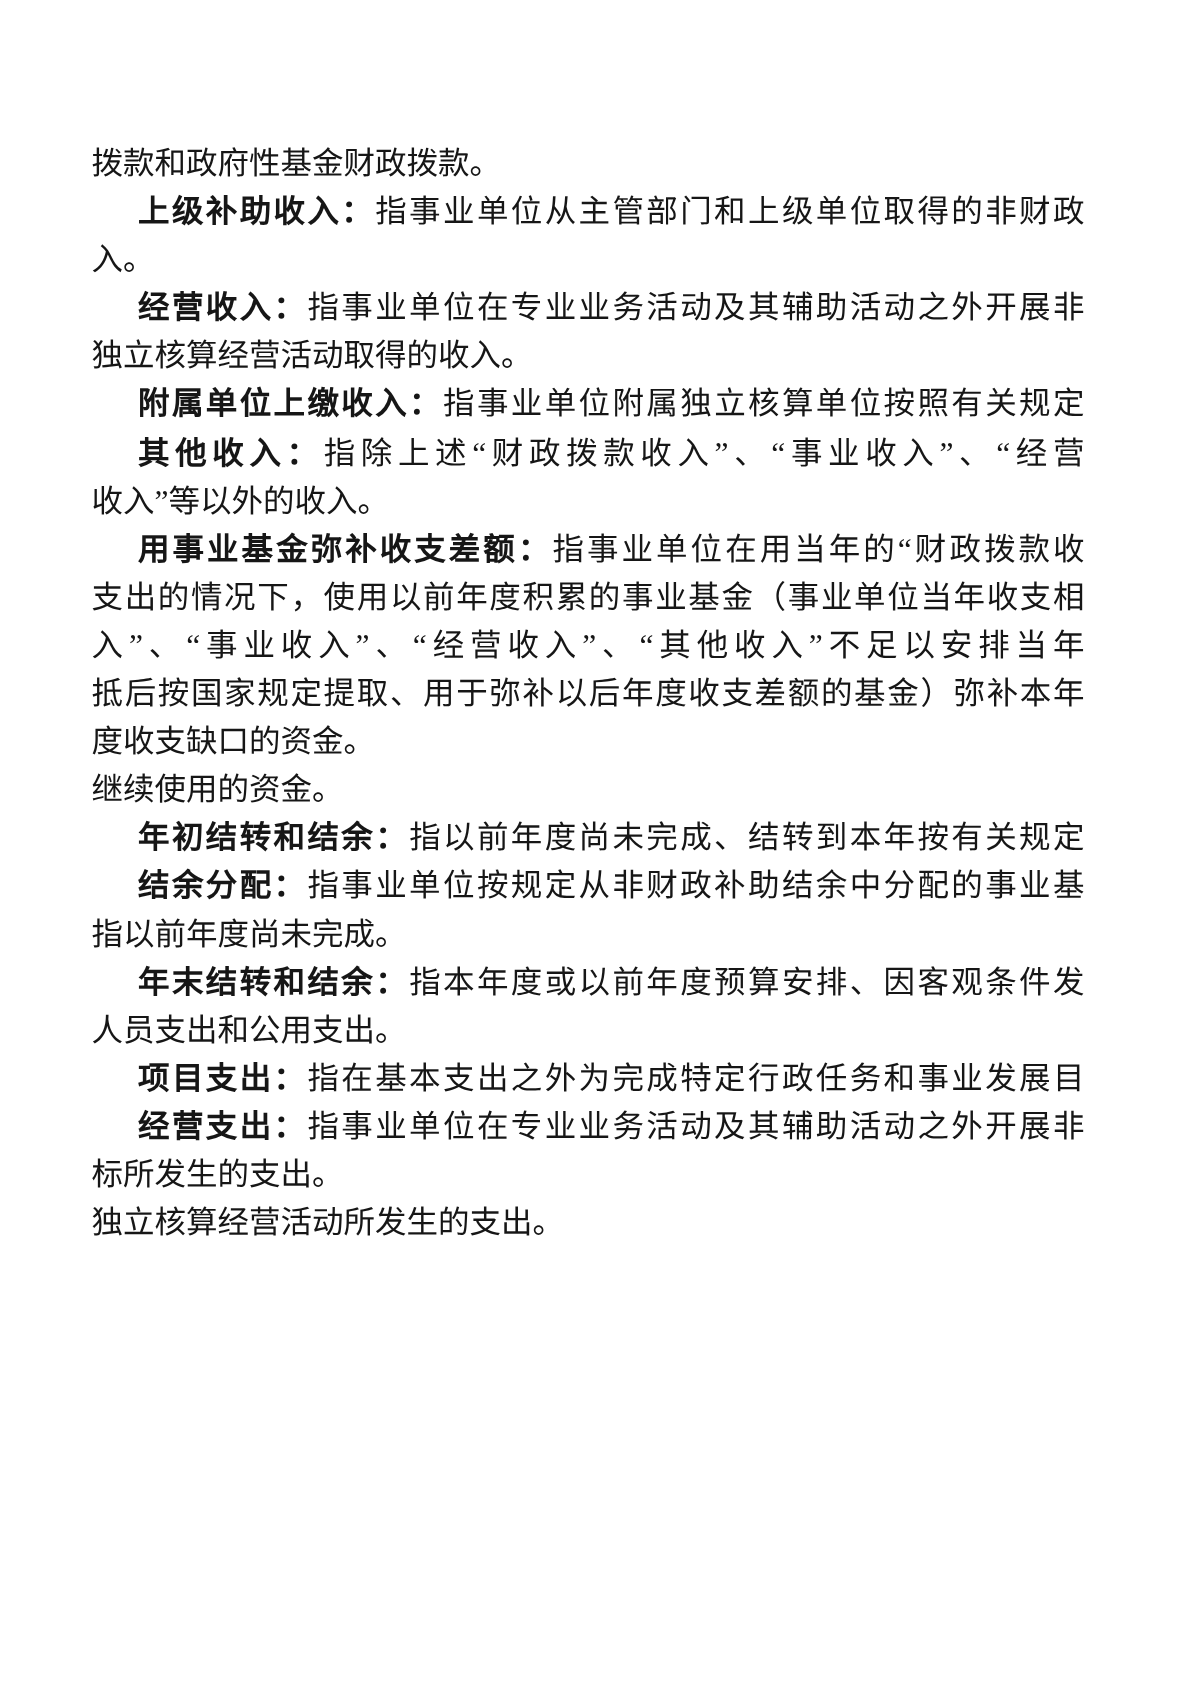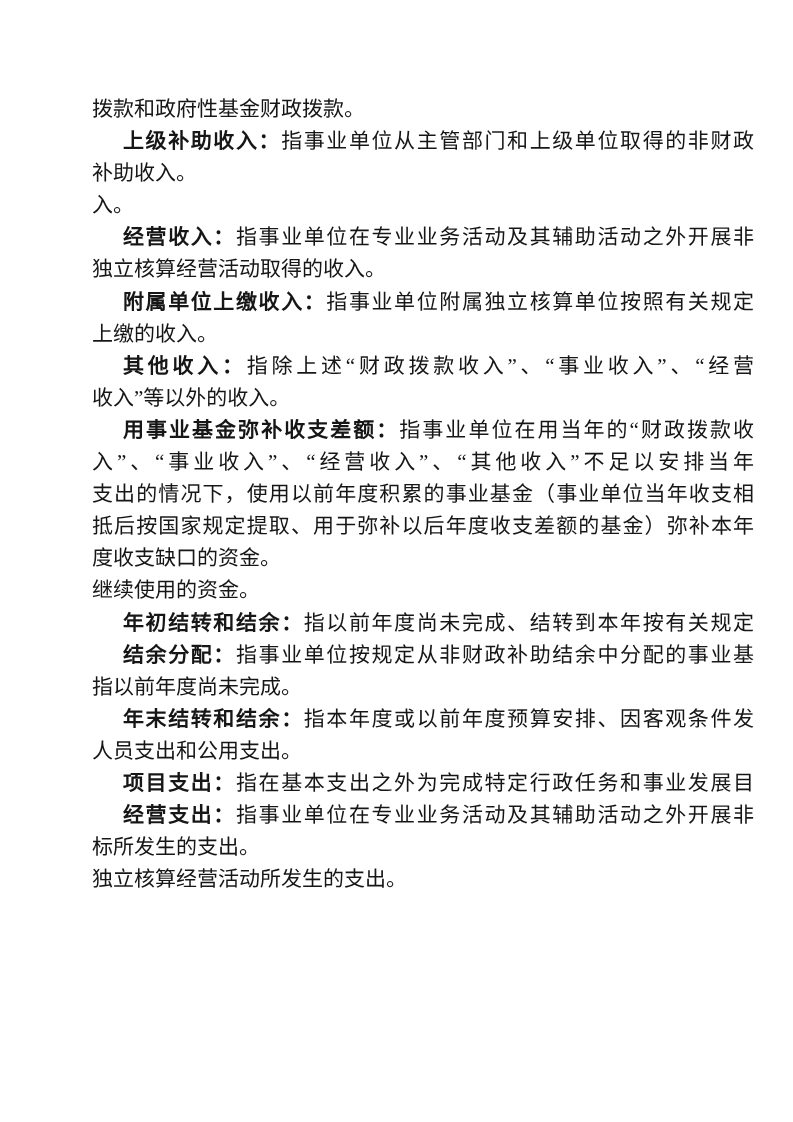--- a/index.html
+++ b/index.html
@@ -47,34 +47,32 @@
   
   .term {
     font-family: Liberation Serif, serif;
     font-weight: 700;
   }
 </style>
 </head>
 <body>
 
 <div class="page">
-  <div class="text-block" id="text-block" style="color: rgb(22, 22, 22); margin-left: 31px;">
+  <div class="text-block" id="text-block" style="color: rgb(22, 22, 22);">
       <div class="line">拨款和政府性基金财政拨款。</div>
       <div class="line indent fill"><span class="term">上级补助收入：</span>指事业单位从主管部门和上级单位取得的非财政</div>
-      <div class="line">补助收入。</div>
       <div class="line">入。</div>
       <div class="line indent fill"><span class="term">经营收入：</span>指事业单位在专业业务活动及其辅助活动之外开展非</div>
       <div class="line">独立核算经营活动取得的收入。</div>
       <div class="line indent fill"><span class="term">附属单位上缴收入：</span>指事业单位附属独立核算单位按照有关规定</div>
-      <div class="line">上缴的收入。</div>
       <div class="line indent fill"><span class="term">其他收入：</span>指除上述“财政拨款收入”、“事业收入”、“经营</div>
       <div class="line">收入”等以外的收入。</div>
       <div class="line indent fill"><span class="term">用事业基金弥补收支差额：</span>指事业单位在用当年的“财政拨款收</div>
+      <div class="line fill">支出的情况下，使用以前年度积累的事业基金（事业单位当年收支相</div>
       <div class="line fill">入”、“事业收入”、“经营收入”、“其他收入”不足以安排当年</div>
-      <div class="line fill">支出的情况下，使用以前年度积累的事业基金（事业单位当年收支相</div>
       <div class="line fill">抵后按国家规定提取、用于弥补以后年度收支差额的基金）弥补本年</div>
       <div class="line">度收支缺口的资金。</div>
       <div class="line">继续使用的资金。</div>
       <div class="line indent fill"><span class="term">年初结转和结余：</span>指以前年度尚未完成、结转到本年按有关规定</div>
       <div class="line indent fill"><span class="term">结余分配：</span>指事业单位按规定从非财政补助结余中分配的事业基</div>
       <div class="line">指以前年度尚未完成。</div>
       <div class="line indent fill"><span class="term">年末结转和结余：</span>指本年度或以前年度预算安排、因客观条件发</div>
       <div class="line">人员支出和公用支出。</div>
       <div class="line indent fill"><span class="term">项目支出：</span>指在基本支出之外为完成特定行政任务和事业发展目</div>
       <div class="line indent fill"><span class="term">经营支出：</span>指事业单位在专业业务活动及其辅助活动之外开展非</div>

